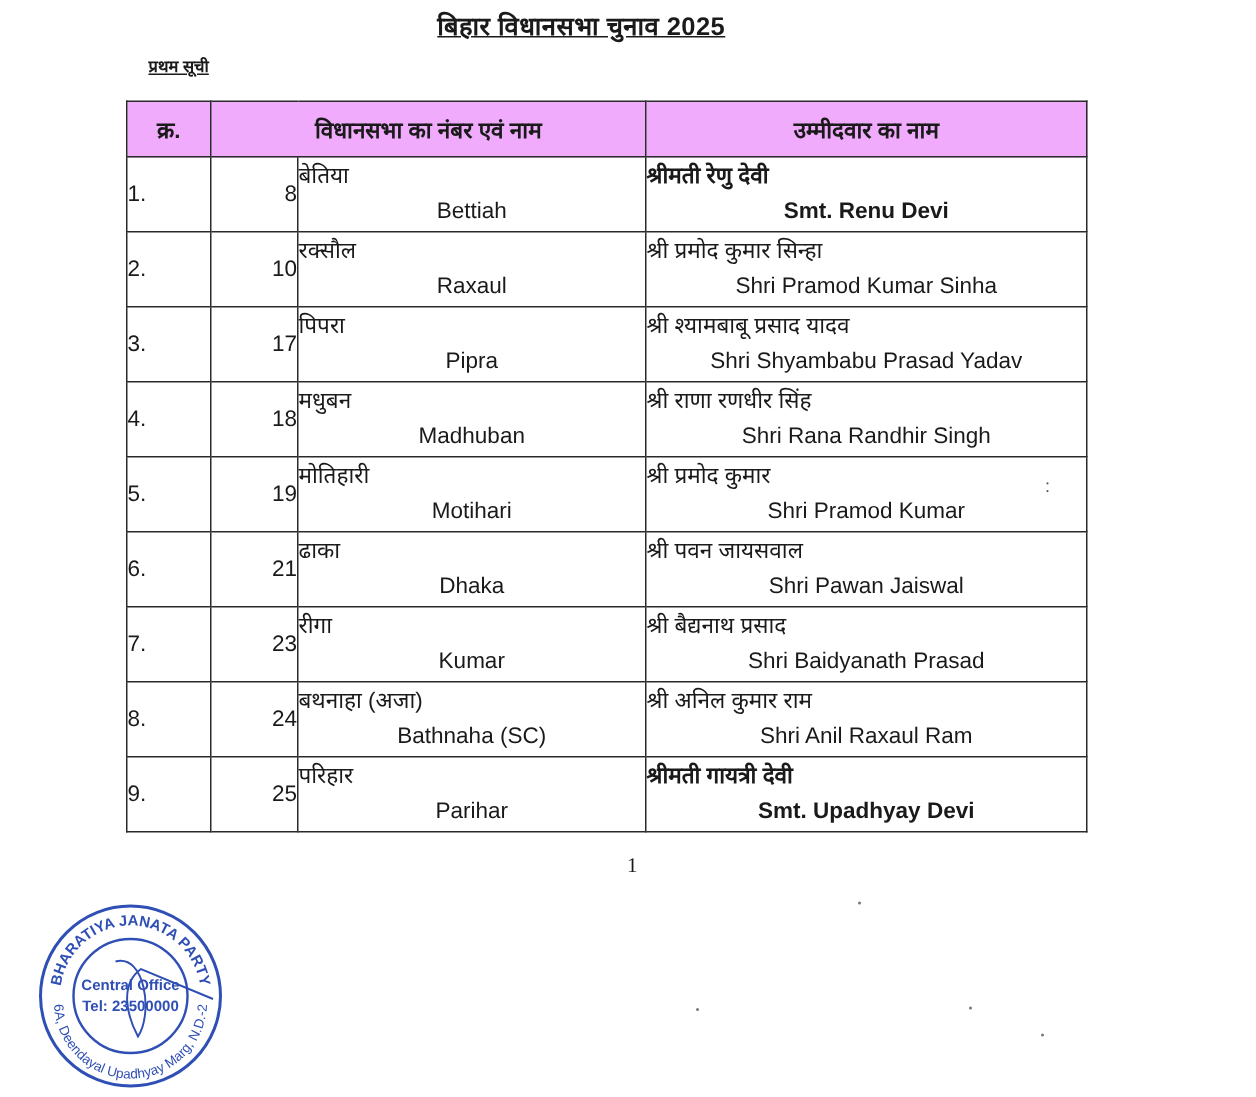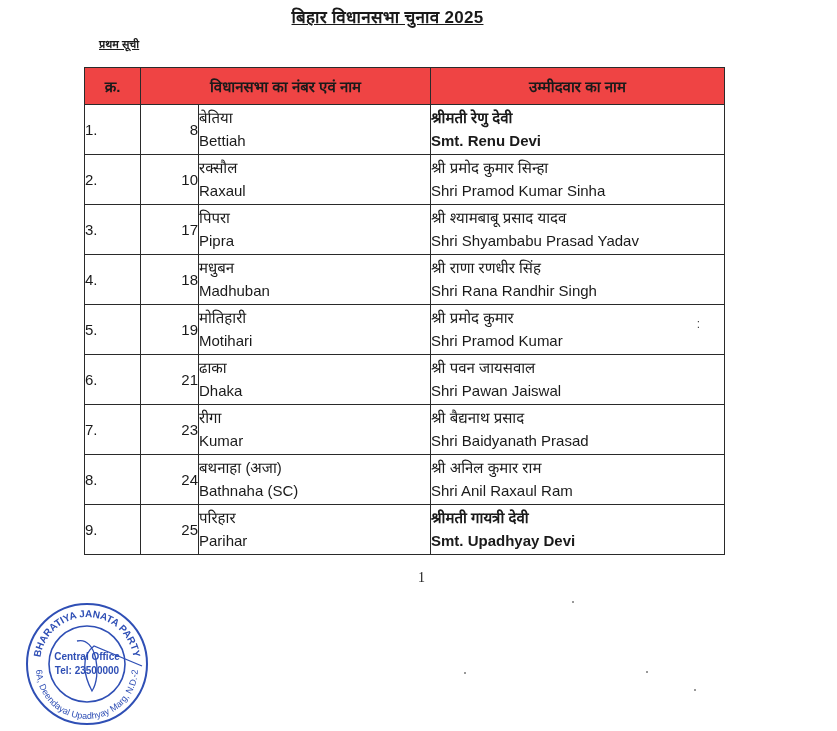--- a/index.html
+++ b/index.html
@@ -15,30 +15,30 @@
       position: absolute; left: 99px; top: 36px;
       font-size: 11px; font-weight: bold; text-decoration: underline;
     }
     table.list {
       position: absolute; left: 84px; top: 67px;
       border-collapse: collapse; width: 641px;
       font-size: 15px;
     }
     table.list th, table.list td { border: 1px solid #2a2a2a; padding: 0; }
     table.list thead th {
-      background: #ef4444; height: 36px; font-weight: bold; font-size: 15px;
+      background: #f0abfc; height: 36px; font-weight: bold; font-size: 15px;
       text-align: center; vertical-align: middle;
     }
     table.list tbody tr { height: 50px; }
     td.sn { width: 55px; padding-left: 9px; vertical-align: middle; text-align: left; box-sizing: border-box; }
     td.num { width: 58px; text-align: right; padding-right: 6px; vertical-align: middle; box-sizing: border-box; }
     td.ac { width: 232px; vertical-align: top; padding-left: 5px; box-sizing: border-box; margin-left: 24px; }
     td.cand { vertical-align: top; padding-left: 6px; box-sizing: border-box; position: relative; }
     .line1 { display: block; line-height: 24px; margin-top: 1px; }
-    .line2 { display: block; line-height: 22px; }
+    .line2 { display: block; line-height: 22px; text-align: center; }
     .bold { font-weight: bold; }
     .mark { position: absolute; right: 24px; top: 12px; font-size: 12px; color: #444; }
     .pageno {
       position: absolute; left: 418px; top: 570px; font-family: "Liberation Serif", serif; font-size: 14px;
     }
     .stamp {
       position: absolute; left: 22px; top: 596px; width: 130px; height: 130px;
     }
     .speck { position: absolute; width: 2px; height: 2px; background: #777; border-radius: 50%; }
   </style>

